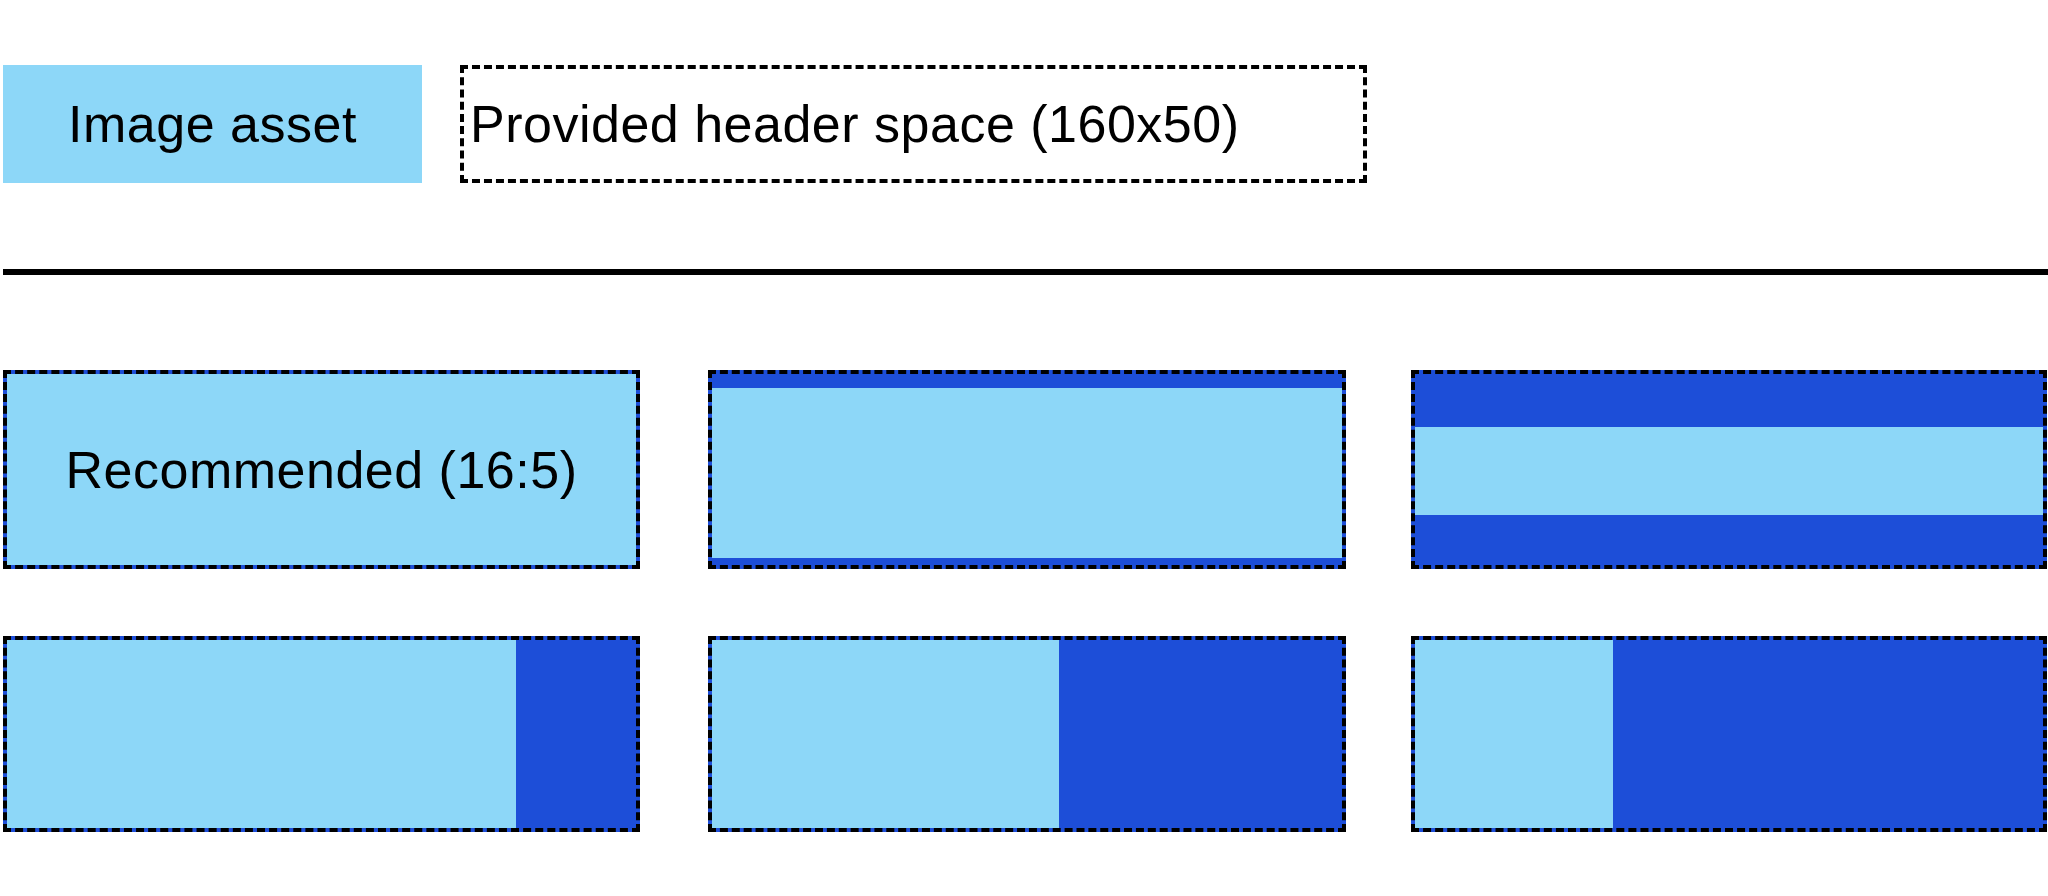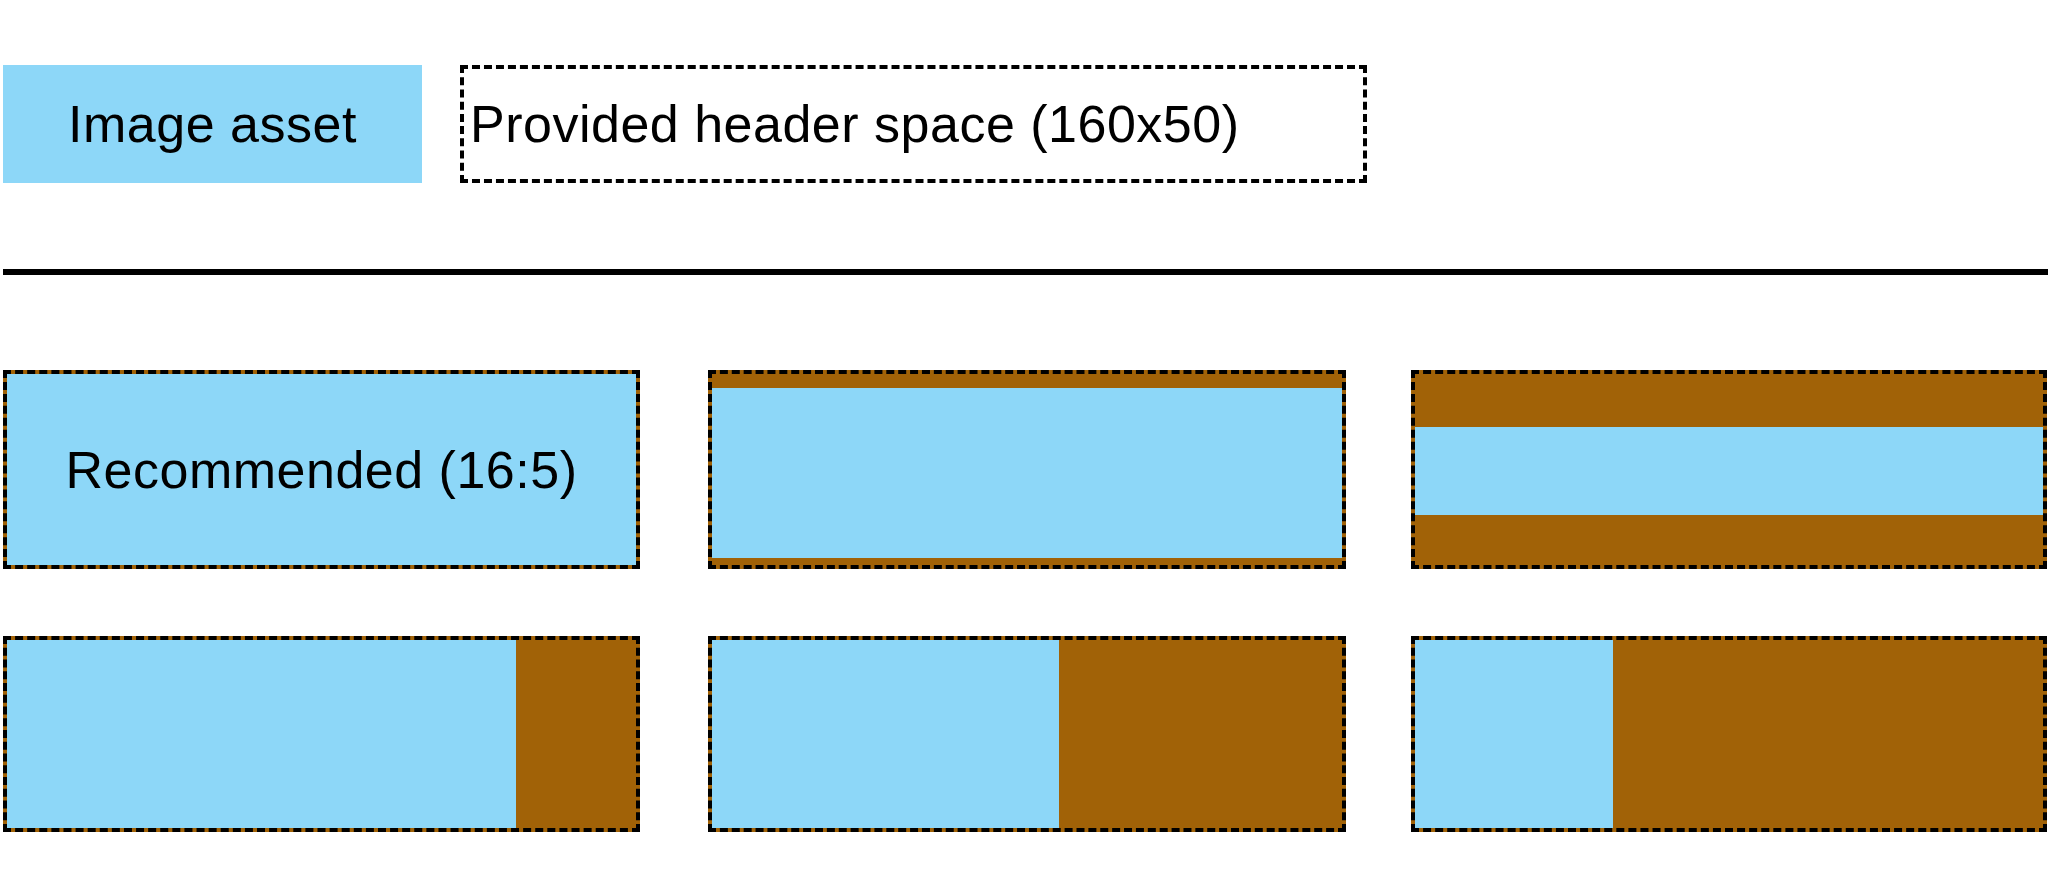--- a/index.html
+++ b/index.html
@@ -43,21 +43,21 @@
   .divider {
     position: absolute; left: 0; top: 266px;
     width: 2048px; height: 4px;
     background: var(--line-black, #000);
   }
 
   
   .example-box {
     position: absolute;
     border: 4px dashed var(--line-black, #000);
-    background: #a16207;
+    background: #1d4ed8;
   }
   .row1 { top: 367px; height: 199px; }
   .row2 { top: 633px; height: 196px; }
   .col1 { left: 0;      width: 637px; }
   .col2 { left: 705px;  width: 638px; }
   .col3 { left: 1408px; width: 636px; }
 
   .asset-fill {
     position: absolute;
     background: var(--asset-blue, #8DD7F8);

